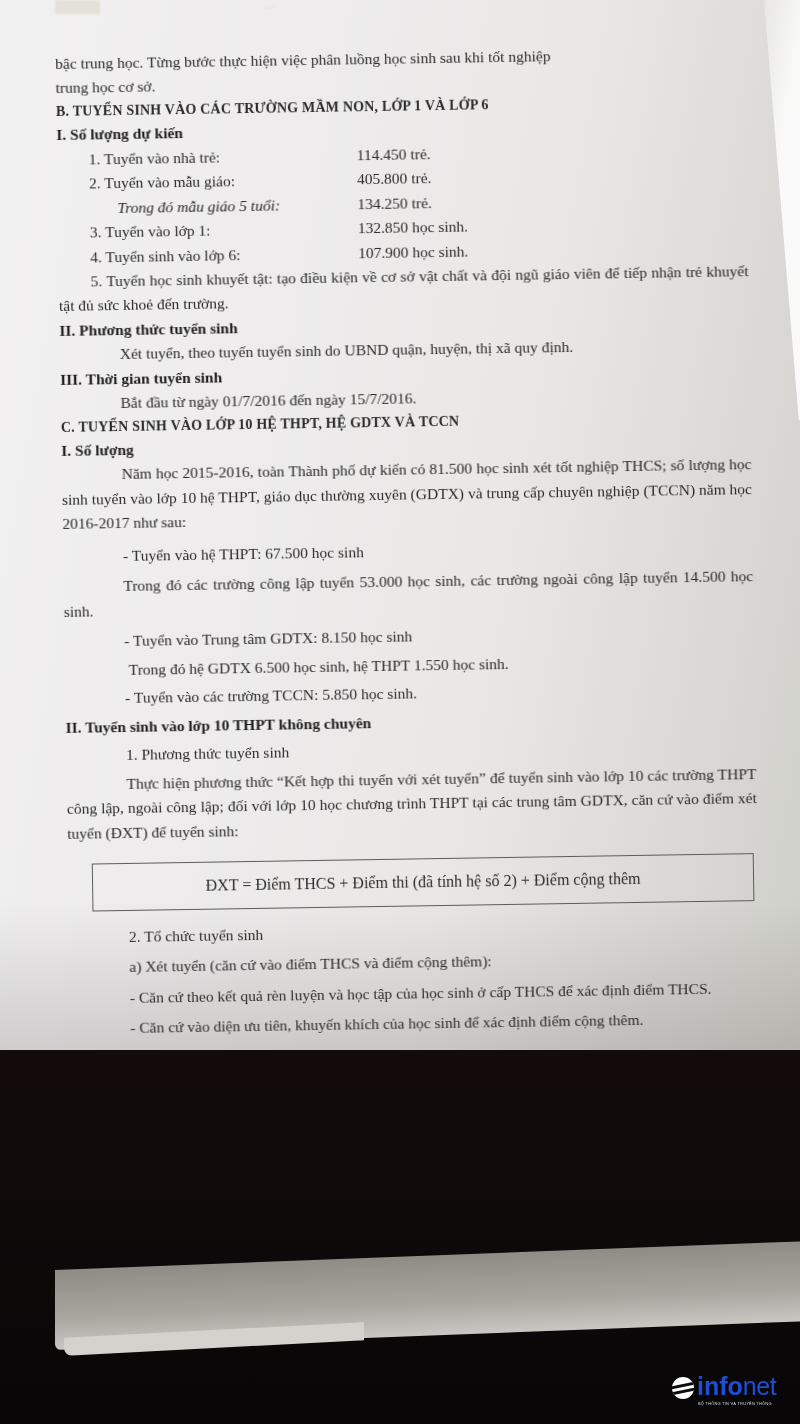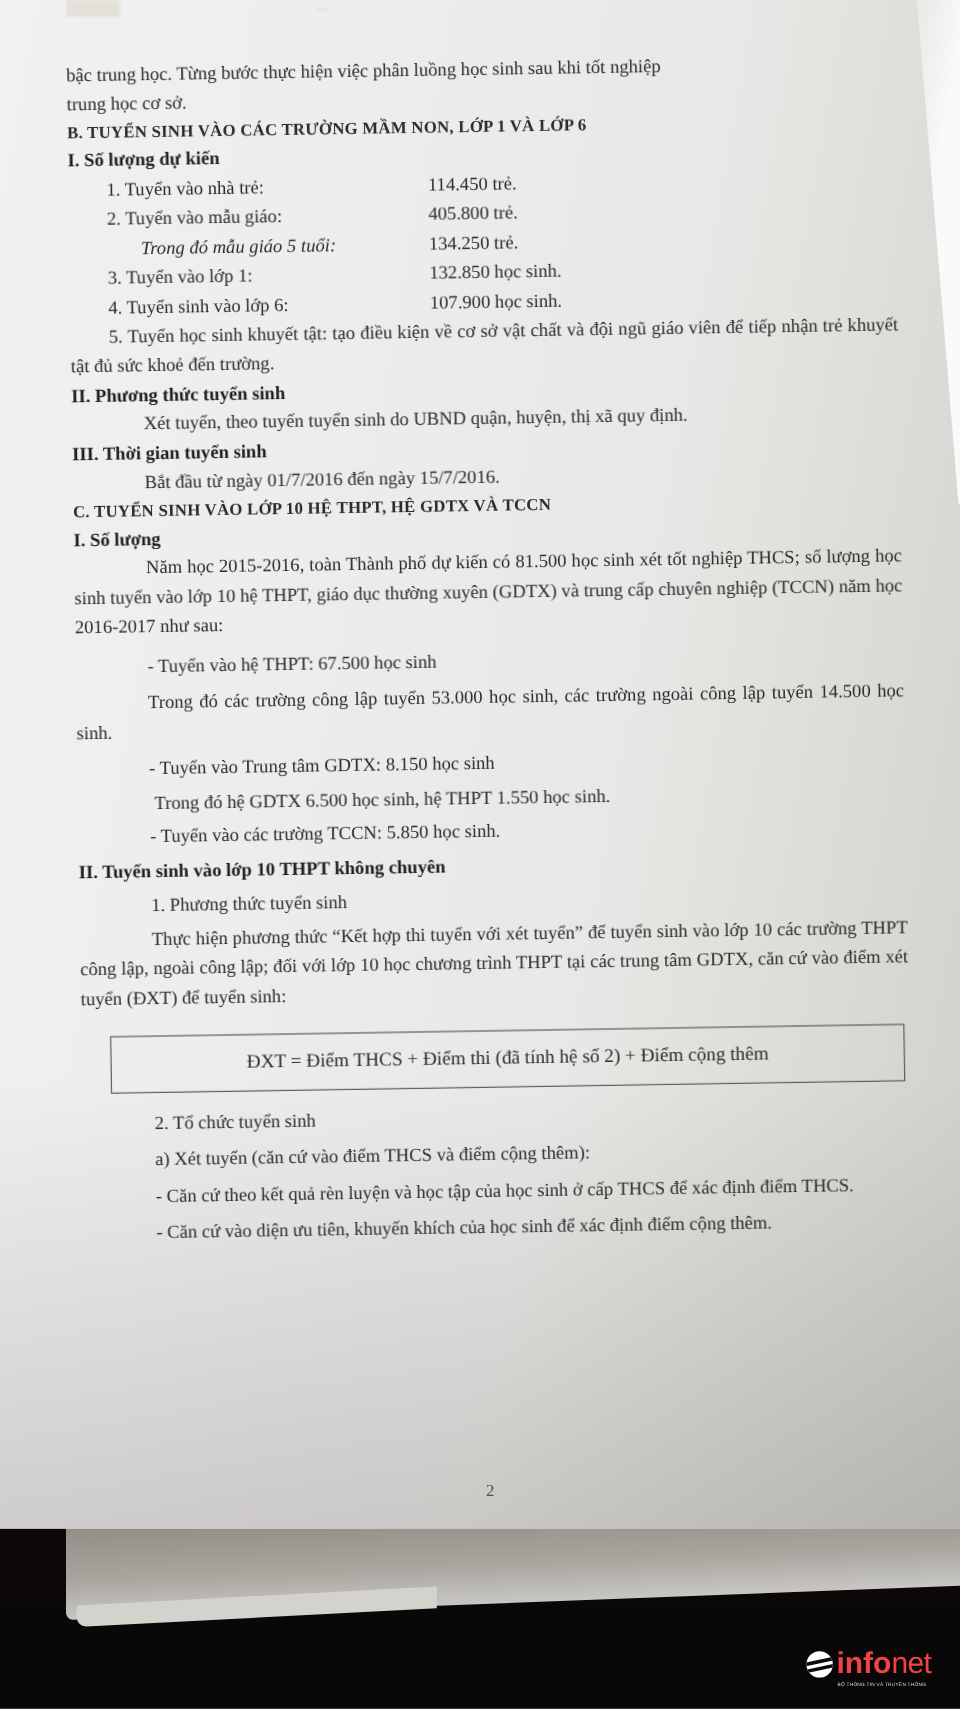--- a/index.html
+++ b/index.html
@@ -15,21 +15,21 @@
     transform: skewY(-2.2deg);
     transform-origin: left top;
     border-bottom-left-radius:6px;
   }
   .under-page-lip {
     position:absolute; left:64px; top:1330px; width:300px; height:18px;
     background:#d4d2cd; transform: skewY(-3deg); border-radius:0 0 0 8px;
   }
   
   .page {
-    position:absolute; left:0; top:0; width:800px; height:1274px;
+    position:absolute; left:0; top:0; width:800px; height:1050px;
     background: linear-gradient(100deg, #f2f1f2 0%, #eeeced 30%, #e9e8e6 60%, #d9d8d4 85%, #cfcfca 100%);
     overflow:hidden;
   }
   .page .shade-bottom {
     position:absolute; left:0; right:0; top:900px; bottom:0;
     background: linear-gradient(180deg, rgba(0,0,0,0) 0%, rgba(60,55,50,0.18) 100%);
     pointer-events:none;
   }
   .page .right-fold {
     position:absolute; right:0; top:0; width:60px; height:420px;
@@ -63,22 +63,22 @@
   .item-row .lbl { width:268px; }
   .item-row.sub .lbl { padding-left:28px; width:240px; font-style:italic; }
   .formula-box {
     margin:18px 0 14px 24px; width:660px; border:1.5px solid #5c5c5c;
     padding:10px 0; text-align:center; font-size:16px;
   }
   .page-number {
     position:absolute; left:405px; top:1236px; font-size:14px; color:#555;
   }
   .logo {
-    position:absolute; left:672px; top:1374px; display:flex; align-items:center; gap:3px;
-    color:#ef4444;
+    position:absolute; left:672px; top:1374px; display:flex; align-items:flex-end; gap:3px;
+    color:#1d4ed8;
   }
   .logo-mark {
     width:22px; height:22px; border-radius:50%; background:#fff; position:relative; overflow:hidden;
   }
   .logo-mark::before, .logo-mark::after {
     content:""; position:absolute; left:-2px; right:-2px; height:3px; background:#0b0b0b;
   }
   .logo-mark::before { top:7px; transform:rotate(-12deg); }
   .logo-mark::after { top:13px; transform:rotate(-12deg); }
   .logo-text {

